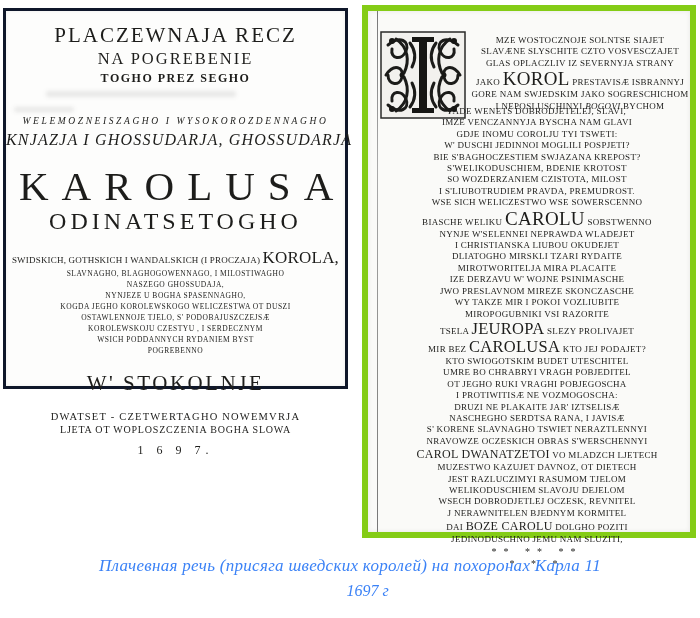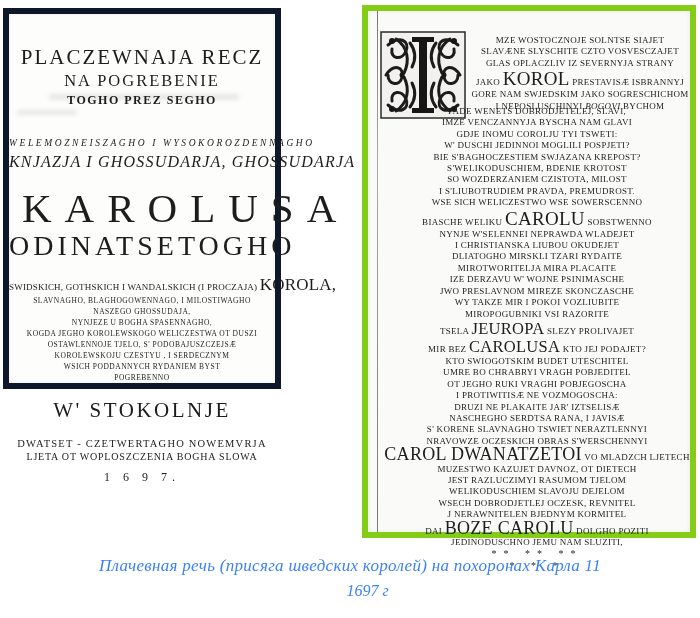--- a/index.html
+++ b/index.html
@@ -1,31 +1,31 @@
 <!DOCTYPE html>
 <html><head>
 <meta charset="utf-8">
 <style>
   html,body{margin:0;padding:0;background:#ffffff;}
   body{width:700px;height:618px;position:relative;overflow:hidden;
        font-family:"Liberation Serif","DejaVu Serif",serif;color:#1d1d1b;}
 
   
   .page{position:absolute;box-sizing:border-box;background:#fdfdfc;}
-  #left-page{left:3px;top:8px;width:278px;height:381px;
-             border:6px solid #0f172a;box-shadow:0 0 4px rgba(0,0,0,.06) inset;
-             text-align:center;padding-top:29px;}
+  #left-page{left:3px;top:8px;width:345px;height:381px;
+             border:3px solid #0f172a;box-shadow:0 0 4px rgba(0,0,0,.06) inset;
+             text-align:center;padding-top:10px;}
   #left-page .line{white-space:nowrap;}
   .lp-title1{font-size:21px;letter-spacing:2px;margin-top:2px;}
   .lp-title2{font-size:16.5px;letter-spacing:2px;margin-top:1px;}
   .lp-title3{font-size:12px;letter-spacing:1.5px;font-weight:bold;margin-top:2px;}
   .lp-spaced{font-size:9.5px;letter-spacing:2.6px;font-style:italic;margin-top:30px;}
   .lp-ital{font-size:16px;font-style:italic;letter-spacing:1.2px;margin-top:5px;}
   .lp-huge{font-size:41px;letter-spacing:13px;text-indent:13px;margin-top:13px;}
-  .lp-big{font-size:28px;letter-spacing:4px;margin-top:-2px;}
+  .lp-big{font-size:24px;letter-spacing:4px;margin-top:-2px;}
   .lp-mix{font-size:9px;letter-spacing:.2px;margin-top:13px;}
   .seg-korola{font-size:17px;}
   .lp-small{font-size:7.5px;letter-spacing:.5px;line-height:11px;}
   .lp-stok{font-size:21px;letter-spacing:2.5px;margin-top:15px;}
   .lp-date1{font-size:10.5px;letter-spacing:1.2px;margin-top:15px;}
   .lp-date2{font-size:10px;letter-spacing:.8px;margin-top:2px;text-align:center;}
   .lp-year{font-size:12px;letter-spacing:5px;margin-top:8px;}
   .smudge{position:absolute;background:rgba(40,40,40,.10);filter:blur(2px);border-radius:2px;}
 
   
@@ -33,21 +33,21 @@
               background:#fafaf8;border:6px solid #84cc16;
               box-shadow:0 0 5px rgba(0,0,0,.08) inset;}
   #fold-line{position:absolute;left:9px;top:0;width:1px;height:100%;
              background:linear-gradient(#777,#aaa 30%,#8a8a88 70%,#777);}
   #ornament{position:absolute;left:12px;top:20px;width:86px;height:88px;}
   #right-intro{position:absolute;left:98px;top:24px;width:228px;text-align:center;}
   #right-body{position:absolute;left:12px;top:95px;width:314px;text-align:center;}
   .rp-line{font-size:9px;line-height:11.4px;letter-spacing:.3px;white-space:nowrap;}
   .seg-big1{font-size:19px;line-height:20px;}
   .seg-big2{font-size:16.5px;line-height:18px;}
-  .seg-big3{font-size:18px;line-height:15px;margin-top:32px;}
+  .seg-big3{font-size:12px;line-height:15px;margin-top:32px;}
   .seg-ital{font-style:italic;}
   .rp-ast{font-size:10px;letter-spacing:7px;line-height:12px;}
 
   
   #caption{position:absolute;left:0;top:556px;width:700px;text-align:center;
            font-style:italic;color:#3b82f6;}
   #caption .cap1{font-size:17px;letter-spacing:.3px;}
   #caption .cap2{font-size:16px;margin-top:6px;padding-left:35px;}
 </style>
 </head>

